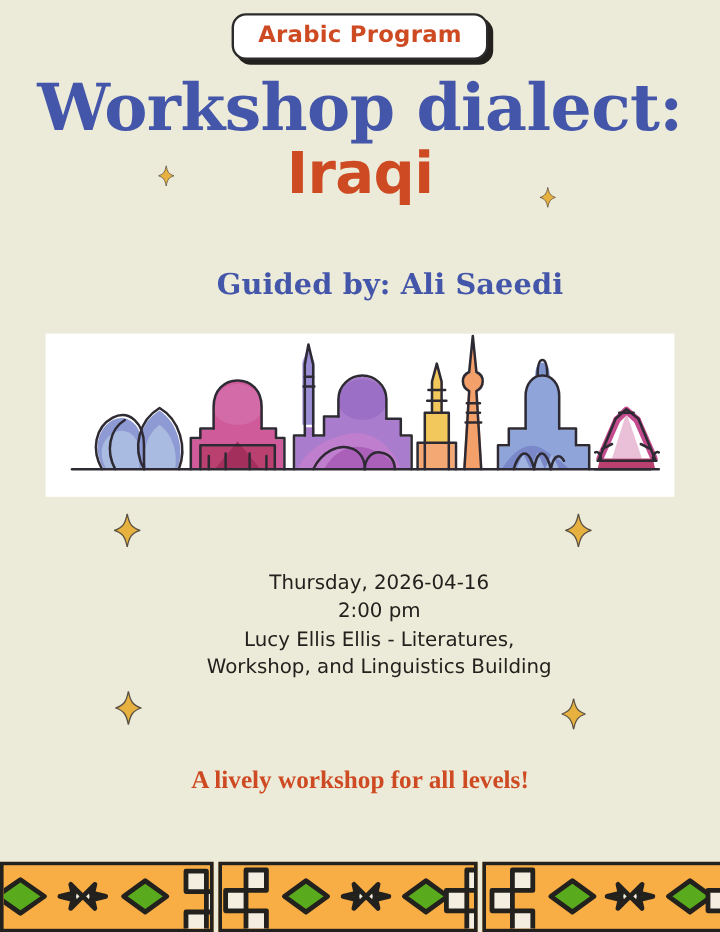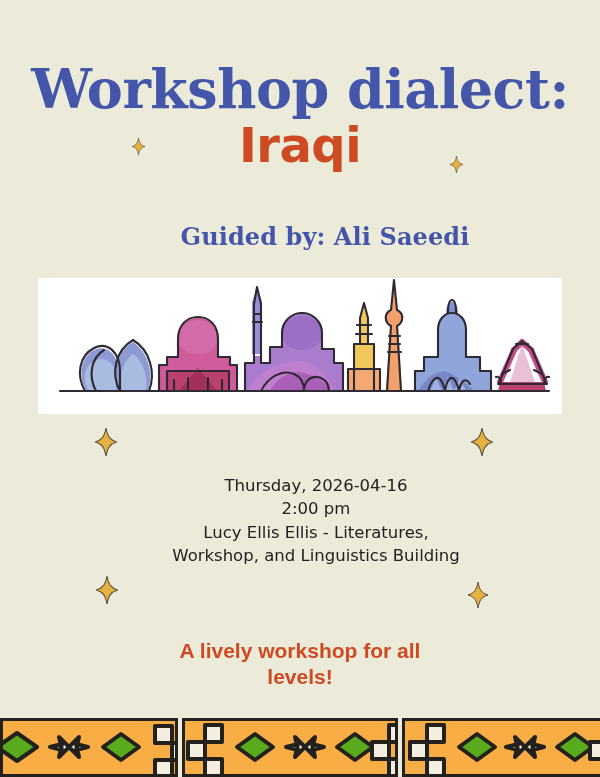--- a/index.html
+++ b/index.html
@@ -110,21 +110,21 @@
   .details div { white-space: nowrap; }
 
   
   .tagline {
     position: absolute;
     top: 638px;
     left: 0;
     width: 100%;
     text-align: center;
     color: #ce4a22;
-    font-family: Liberation Sans, sans-serif;
+    font-family: Liberation Serif, serif;
     font-weight: bold;
     font-size: 21px;
     line-height: 1.22;
     padding: 0 150px;
     box-sizing: border-box;
   }
 
   
   .sparkle { position: absolute; }
   .sparkle svg { display: block; }
@@ -148,20 +148,23 @@
     flex: 0 0 auto;
   }
   .border-panel:last-child { margin-right: 0; }
   .border-panel svg { display: block; height: 100%; }
 </style>
 </head>
 <body>
 
 <div id="poster">
 
+  <div class="badge-wrap">
+    <div class="badge">Arabic Program</div>
+  </div>
 
   <div class="title-main">Workshop dialect:</div>
   <div class="title-sub">Iraqi</div>
 
   <div class="guided">Guided by: Ali Saeedi</div>
 
   <div class="art-panel">
     <svg viewBox="0 0 524 136" preserveAspectRatio="xMidYMid meet">
       <g>
 

